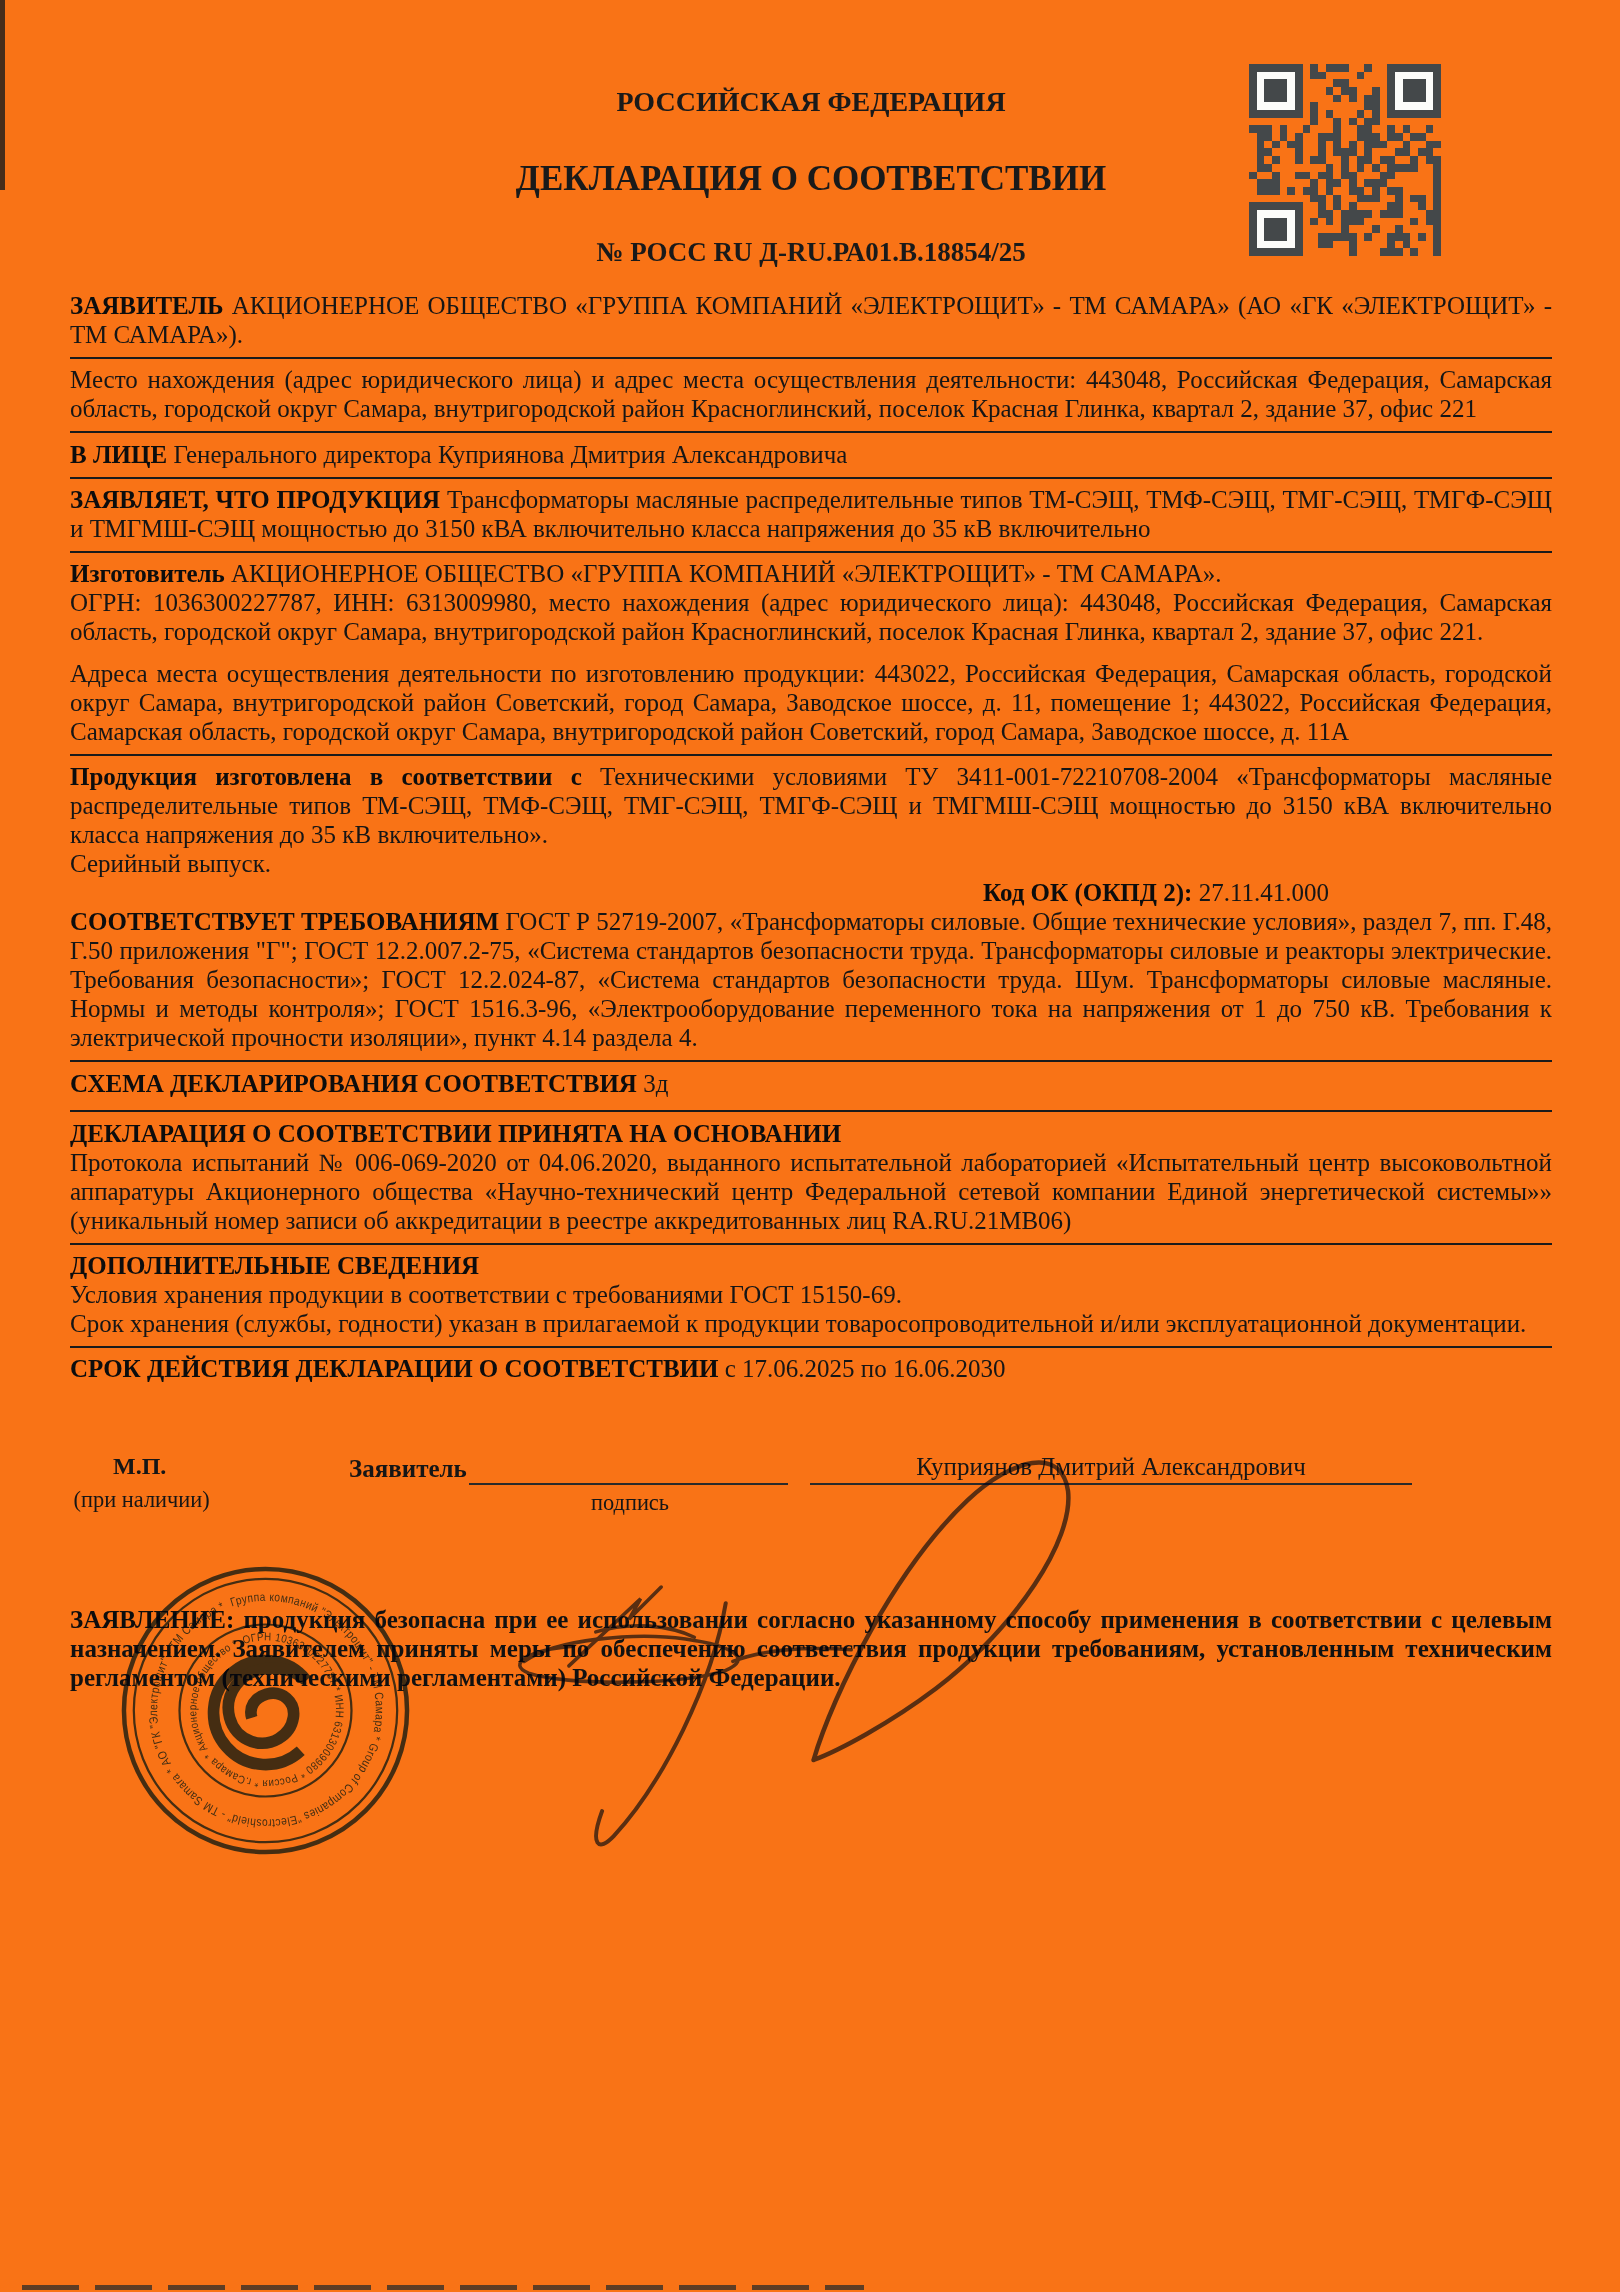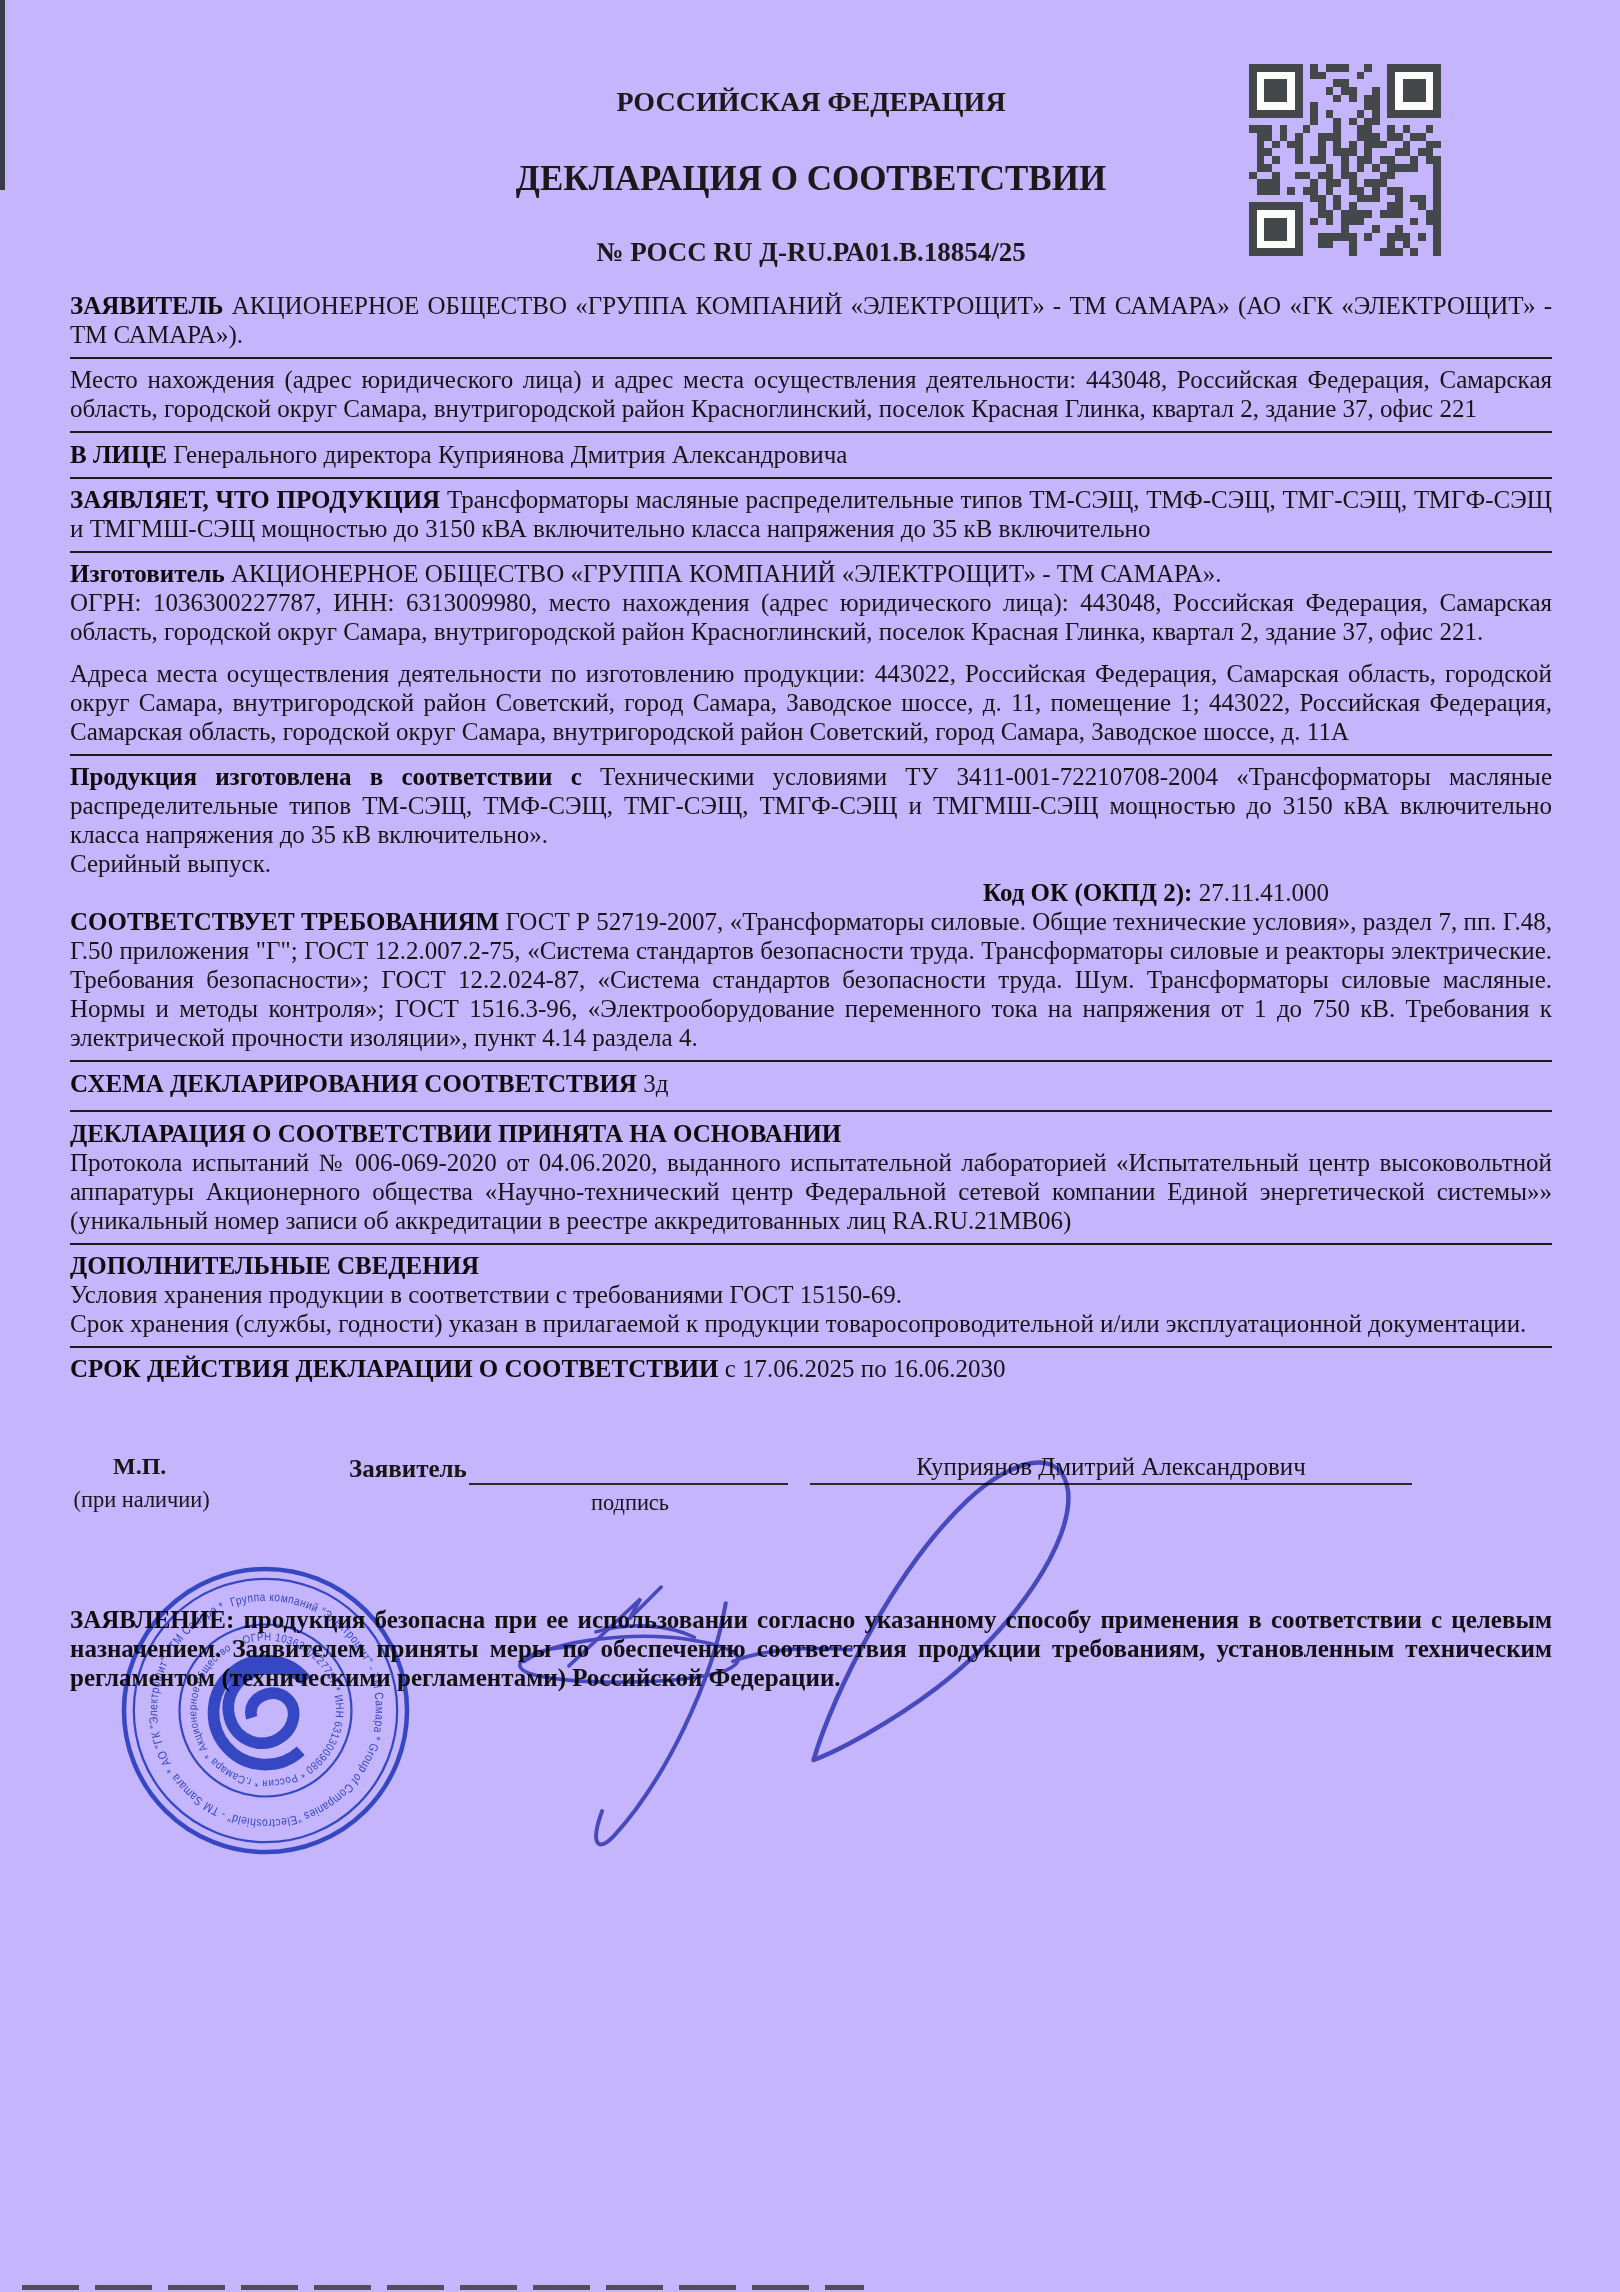--- a/index.html
+++ b/index.html
@@ -1,19 +1,19 @@
 <!DOCTYPE html>
 <html style="font-size:14.3px"><head>
 <meta charset="utf-8">
 <style>
   html,body{margin:0;padding:0;background:#e8e8e6;}
   .page{
     position:relative;
     width:1620px;height:2293px;
-    background:#c4b5fd;
+    background:#f97316;
     font-family:"Liberation Serif","DejaVu Serif",serif;
     color:#161616;
     overflow:hidden;
   }
   .content{
     position:absolute;
     left:70px;top:0;
     width:1482px;
   }
   .hdr{text-align:center;font-weight:bold;color:#1a1a1a;}

